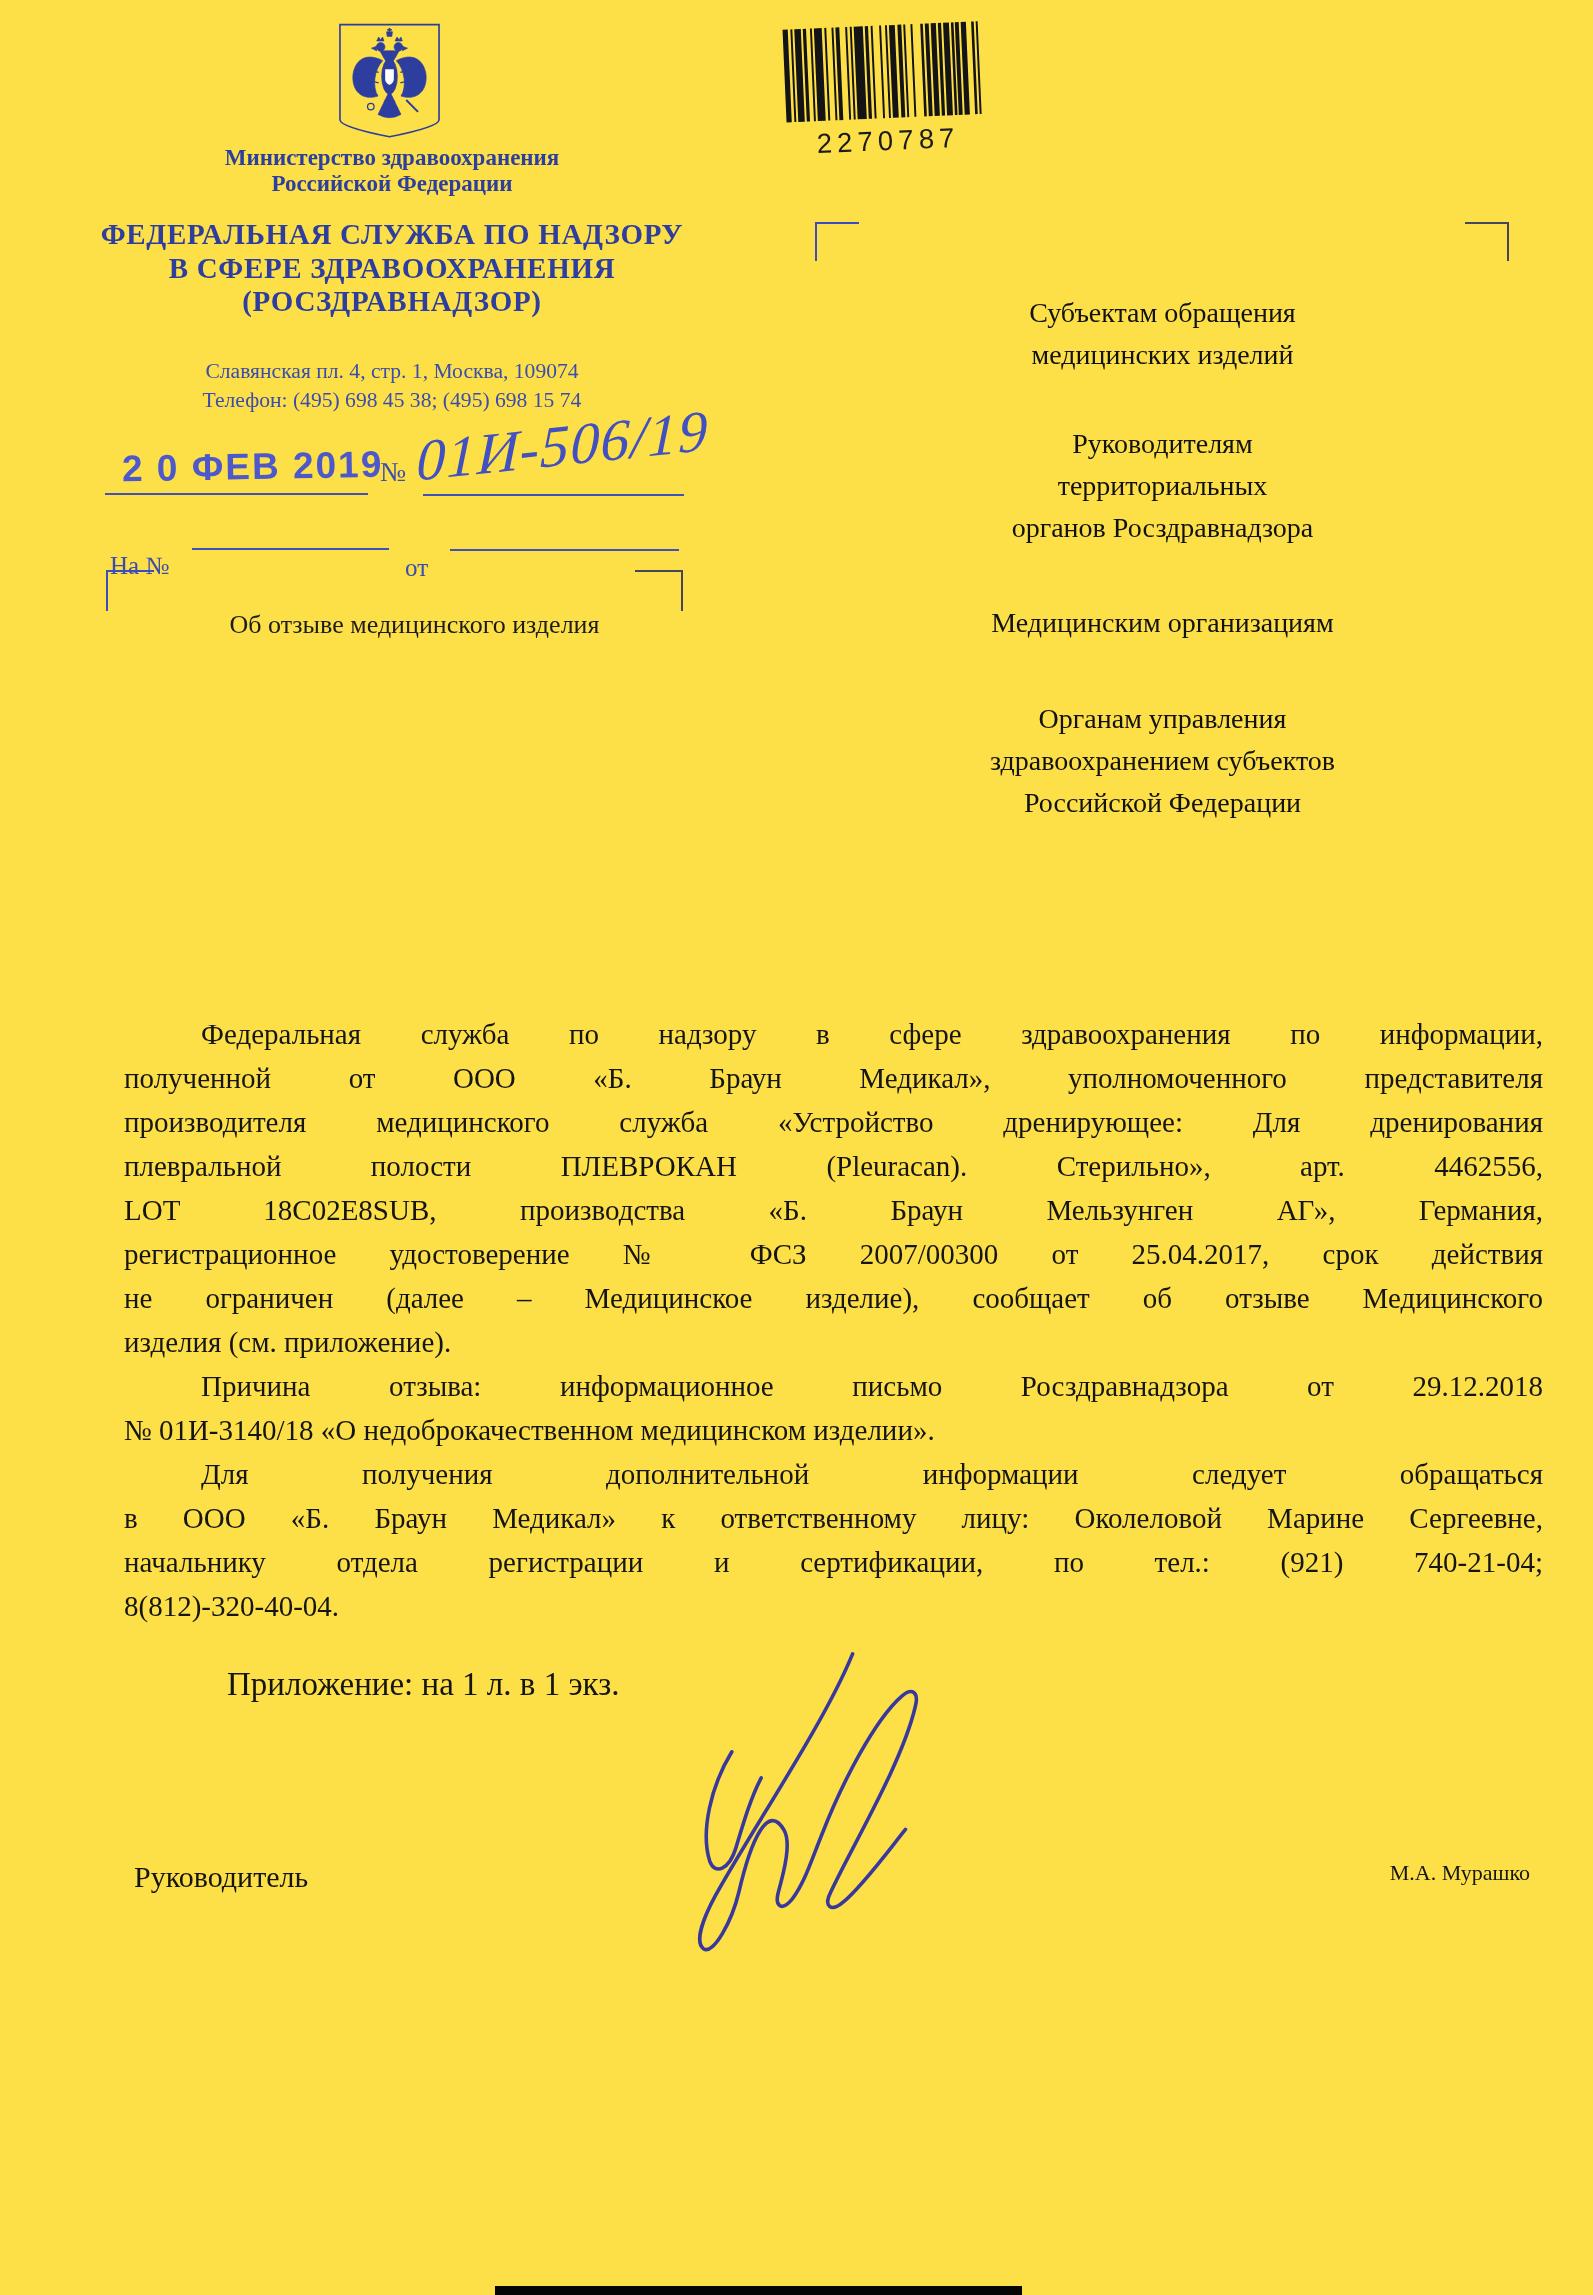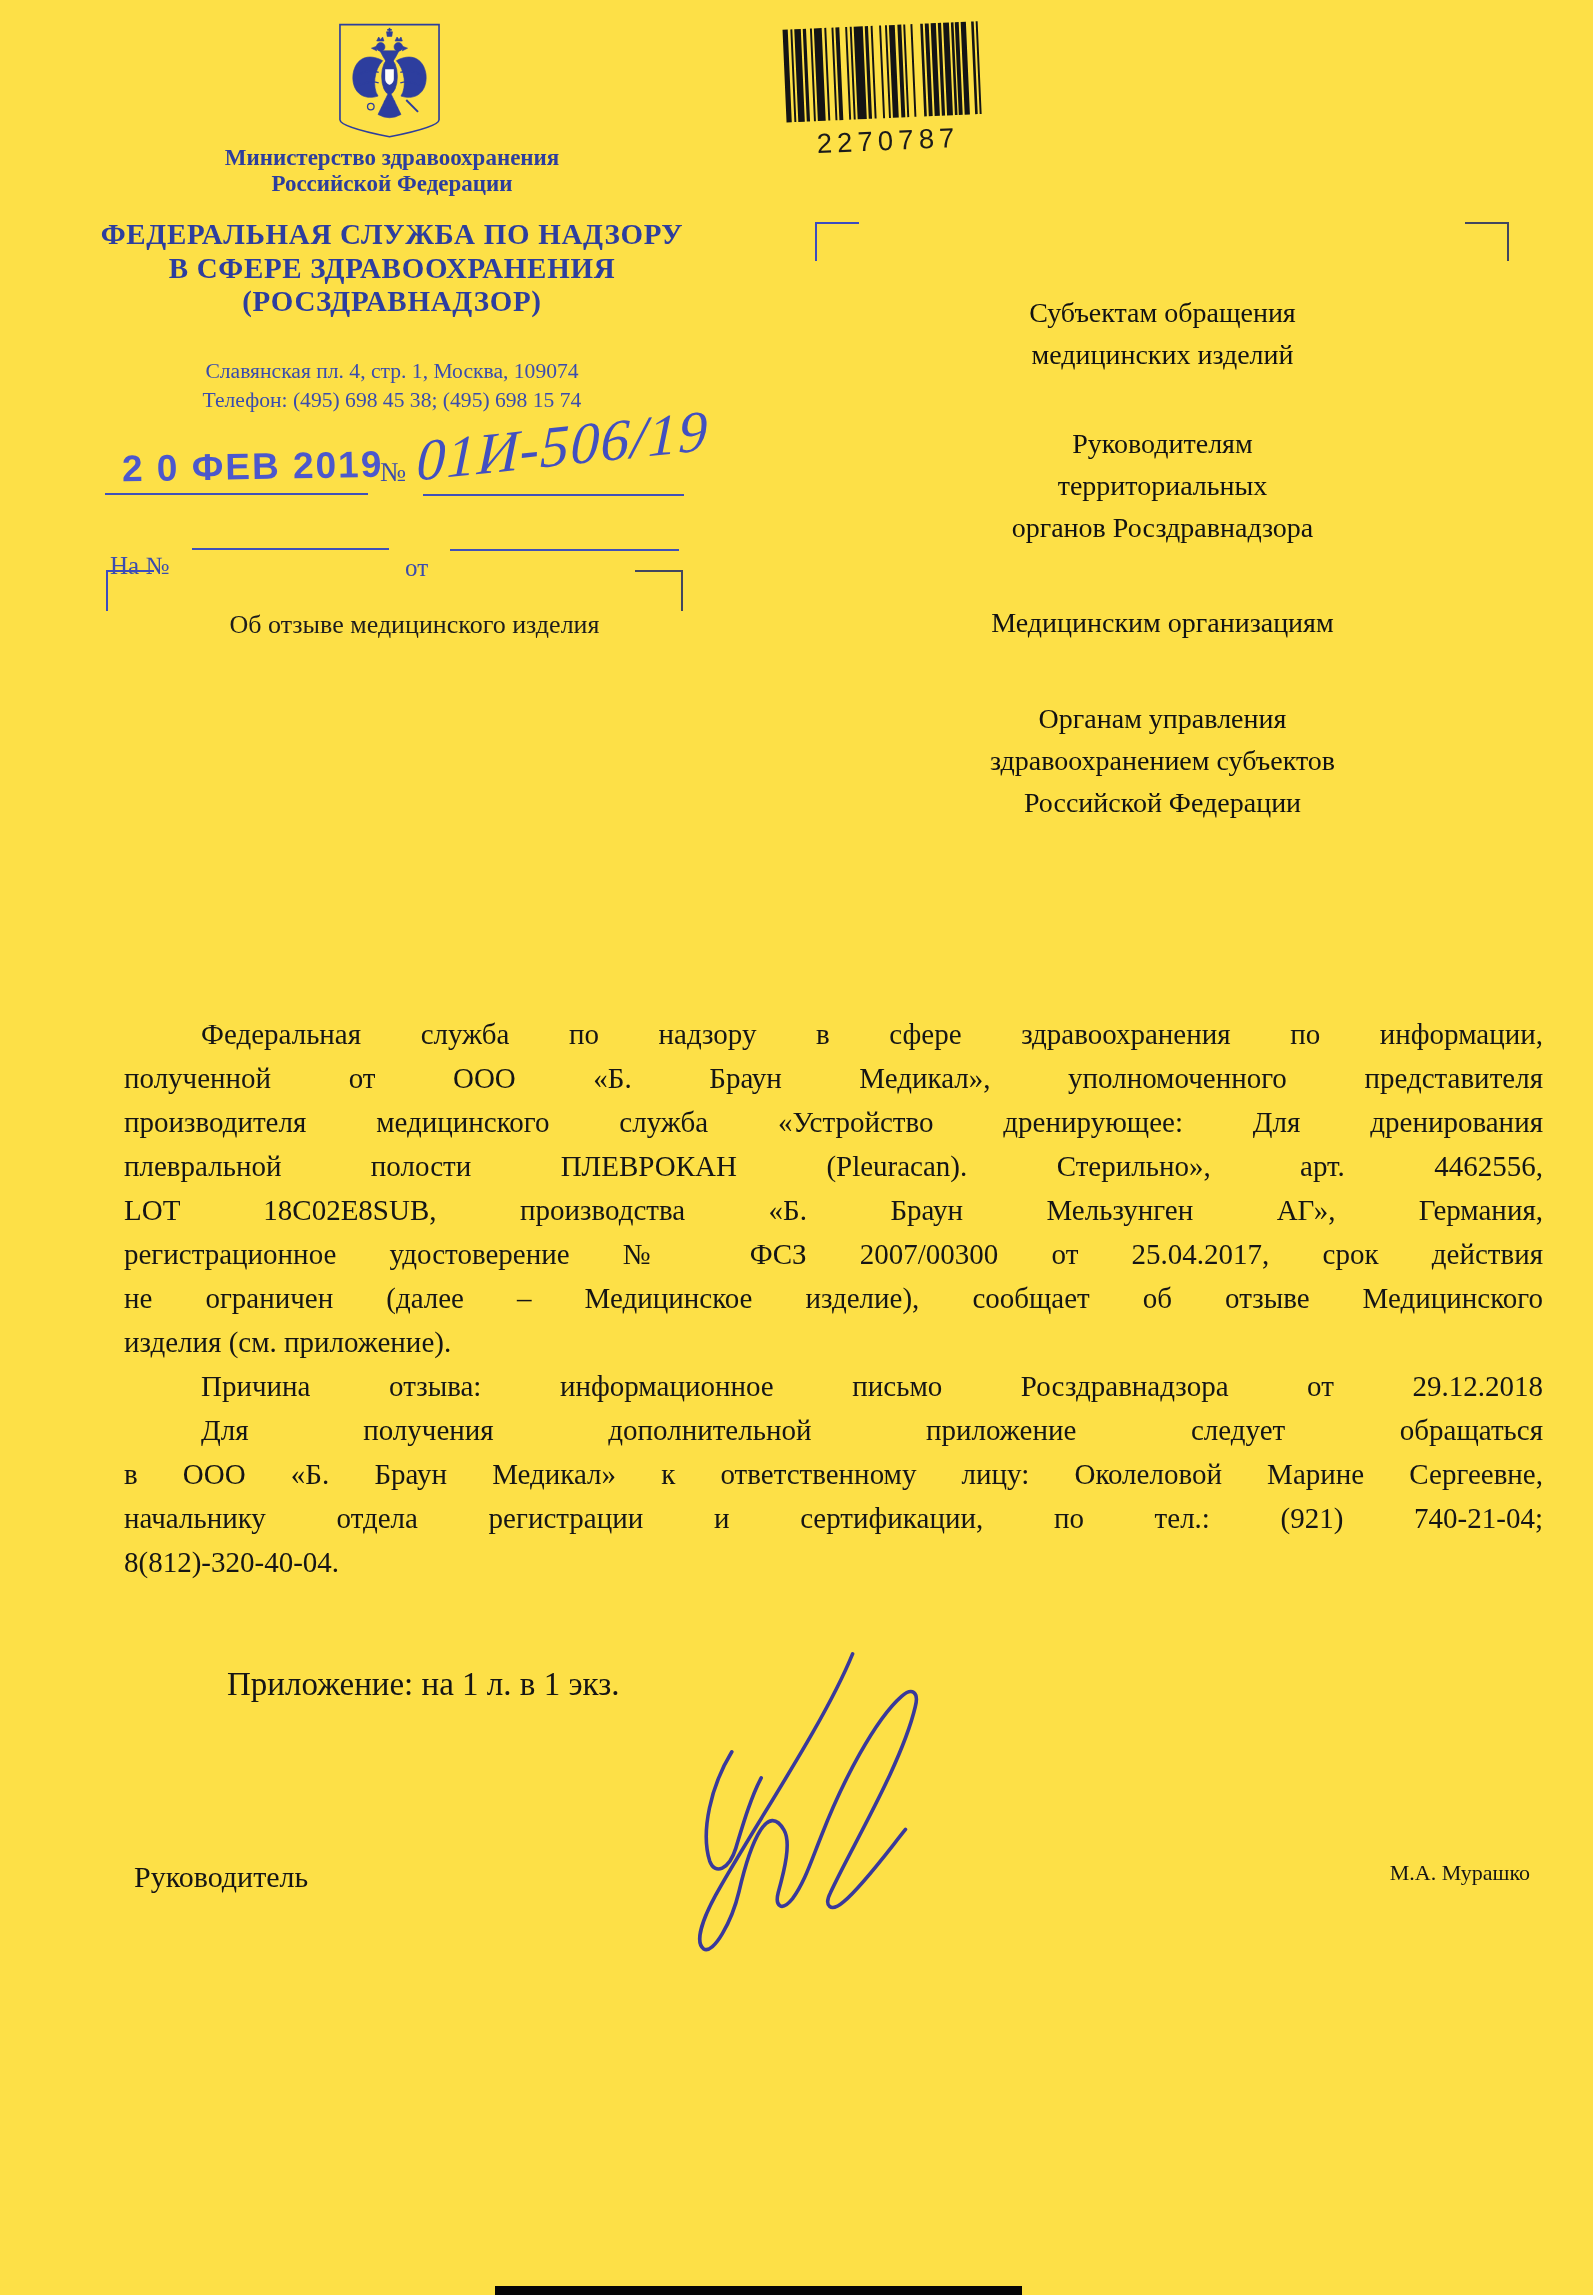--- a/index.html
+++ b/index.html
@@ -140,21 +140,22 @@
   <div class="abs body-wrap">
     <div class="bl p-first">Федеральная служба по надзору в сфере здравоохранения по информации,</div>
     <div class="bl">полученной от ООО «Б. Браун Медикал», уполномоченного представителя</div>
     <div class="bl">производителя медицинского служба «Устройство дренирующее: Для дренирования</div>
     <div class="bl">плевральной полости ПЛЕВРОКАН (Pleuracan). Стерильно», арт. 4462556,</div>
     <div class="bl">LOT 18C02E8SUB, производства «Б. Браун Мельзунген АГ», Германия,</div>
     <div class="bl">регистрационное удостоверение № ФСЗ 2007/00300 от 25.04.2017, срок действия</div>
     <div class="bl">не ограничен (далее – Медицинское изделие), сообщает об отзыве Медицинского</div>
     <div class="bl p-last">изделия (см. приложение).</div>
     <div class="bl p-first">Причина отзыва: информационное письмо Росздравнадзора от 29.12.2018</div>
-    <div class="bl p-first">Для получения дополнительной приложение следует обращаться</div>
+    <div class="bl p-last">№ 01И-3140/18 «О недоброкачественном медицинском изделии».</div>
+    <div class="bl p-first">Для получения дополнительной информации следует обращаться</div>
     <div class="bl">в ООО «Б. Браун Медикал» к ответственному лицу: Околеловой Марине Сергеевне,</div>
     <div class="bl">начальнику отдела регистрации и сертификации, по тел.: (921) 740-21-04;</div>
     <div class="bl p-last">8(812)-320-40-04.</div>
   </div>
 
   <div class="abs attachment">Приложение: на 1 л. в 1 экз.</div>
 
   <div class="abs sig-pos">Руководитель</div>
   <div class="abs sig-name">М.А. Мурашко</div>
 

